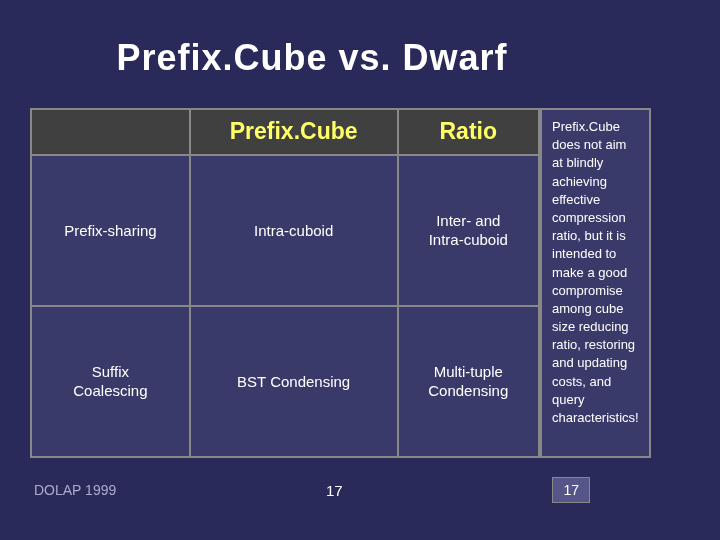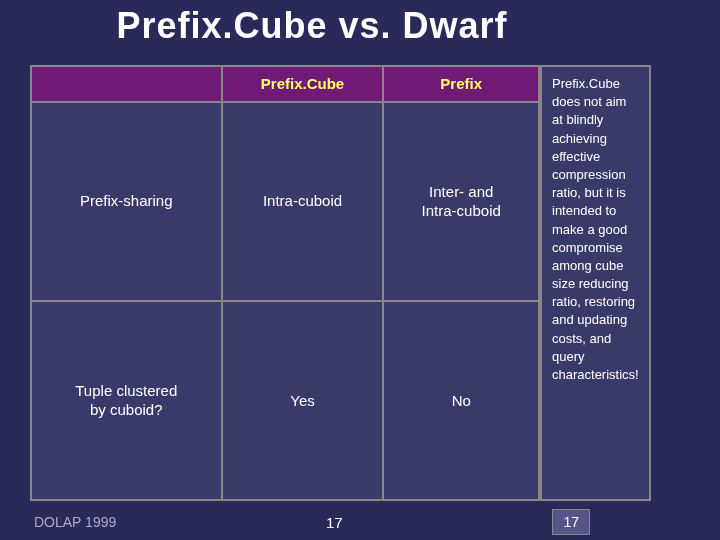--- a/index.html
+++ b/index.html
@@ -10,23 +10,24 @@
       background-color: #2a2a5a;
       font-family: 'Comic Sans MS', 'Chalkboard SE', cursive, sans-serif;
       color: white;
       overflow: hidden;
       position: relative;
     }
 
     .slide {
       width: 624px;
       height: 540px;
-      padding: 5px 30px;
+      padding: 37px 30px;
       display: flex;
       flex-direction: column;
+      gap: 11px;
     }
 
     .title {
       text-align: center;
       font-size: 36px;
       font-weight: bold;
       color: white;
       margin-bottom: 18px;
       letter-spacing: 1px;
     }
@@ -47,23 +48,23 @@
     .main-table th,
     .main-table td {
       border: 2px solid #888;
       padding: 7px 10px;
       text-align: center;
       font-size: 15px;
       line-height: 1.3;
     }
 
     .main-table th {
-      background-color: #701a75;
+      background-color: #404040;
       color: #ffff66;
-      font-size: 15px;
+      font-size: 23px;
       font-weight: bold;
     }
 
     .main-table td {
       background-color: #3a3a6a;
       color: white;
     }
 
     .main-table tr td:first-child {
       color: #ffffff;
@@ -119,33 +120,33 @@
 
 <div class="slide">
   <div class="title">Prefix.Cube vs. Dwarf</div>
 
   <div class="table-wrapper">
     <table class="main-table">
       <thead>
         <tr>
           <th class="empty-header"></th>
           <th>Prefix.Cube</th>
-          <th>Prefix</th>
+          <th>Ratio</th>
         </tr>
       </thead>
       <tbody>
         <tr>
           <td style="white-space:nowrap;">Prefix-sharing</td>
           <td>Intra-cuboid</td>
           <td>Inter- and<br>Intra-cuboid</td>
         </tr>
         <tr>
-          <td>Tuple clustered<br>by cuboid?</td>
-          <td>Yes</td>
-          <td>No</td>
+          <td>Suffix<br>Coalescing</td>
+          <td>BST Condensing</td>
+          <td>Multi-tuple<br>Condensing</td>
         </tr>
       </tbody>
     </table>
 
     <div class="side-note">Prefix.Cube does not aim at blindly achieving effective compression ratio, but it is intended to make a good compromise among cube size reducing ratio, restoring and updating costs, and query characteristics!</div>
   </div>
 
   <div class="footer">
     <span class="footer-left">DOLAP 1999</span>
     <span class="footer-center">17</span>

